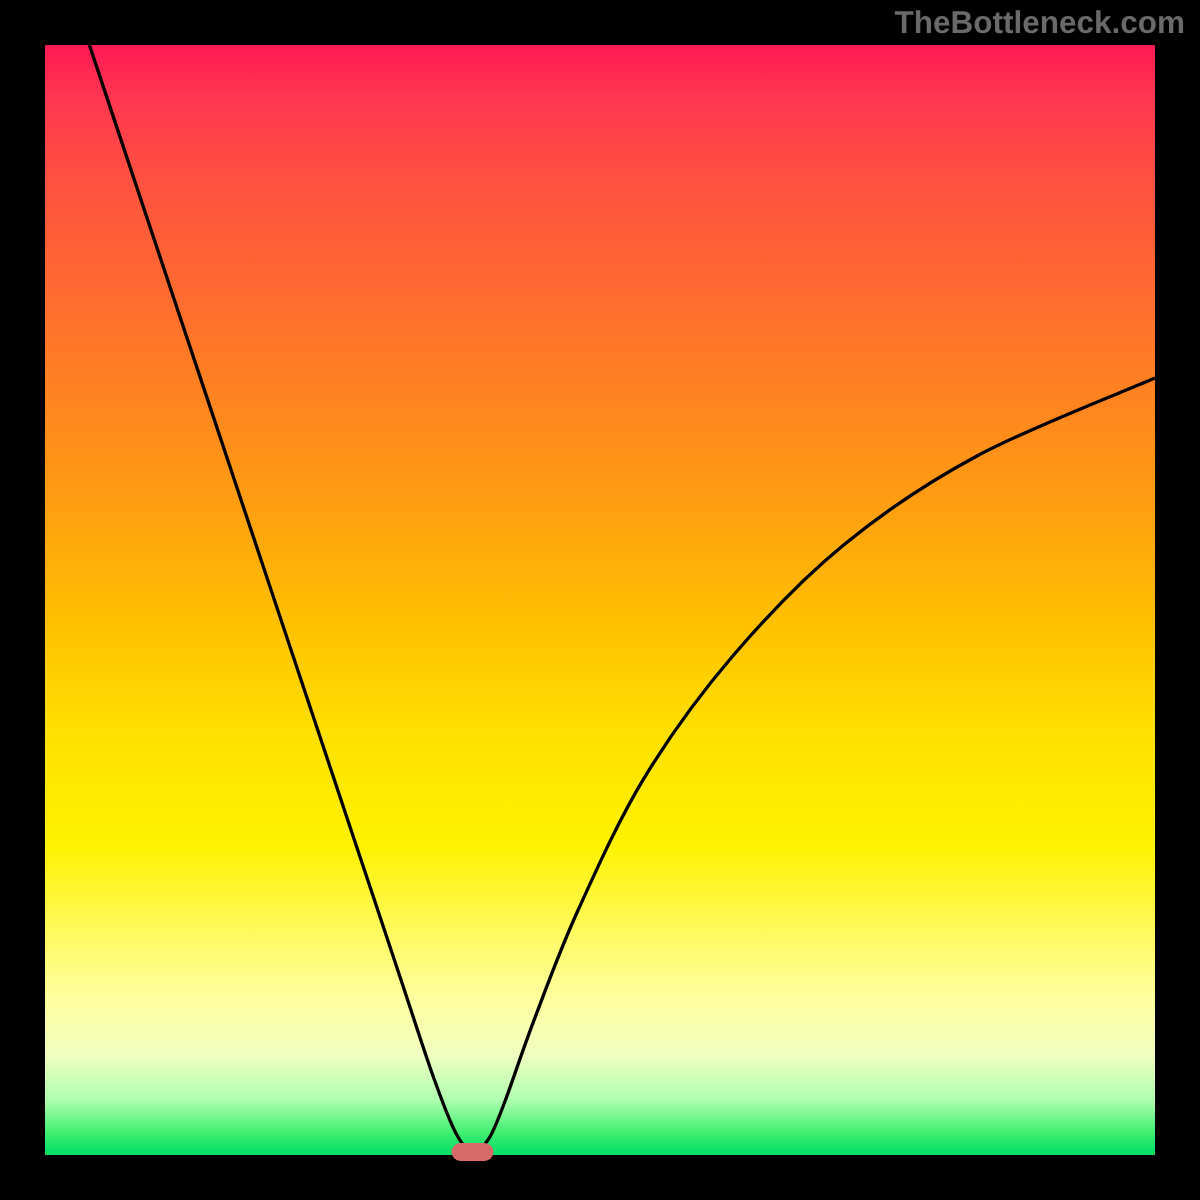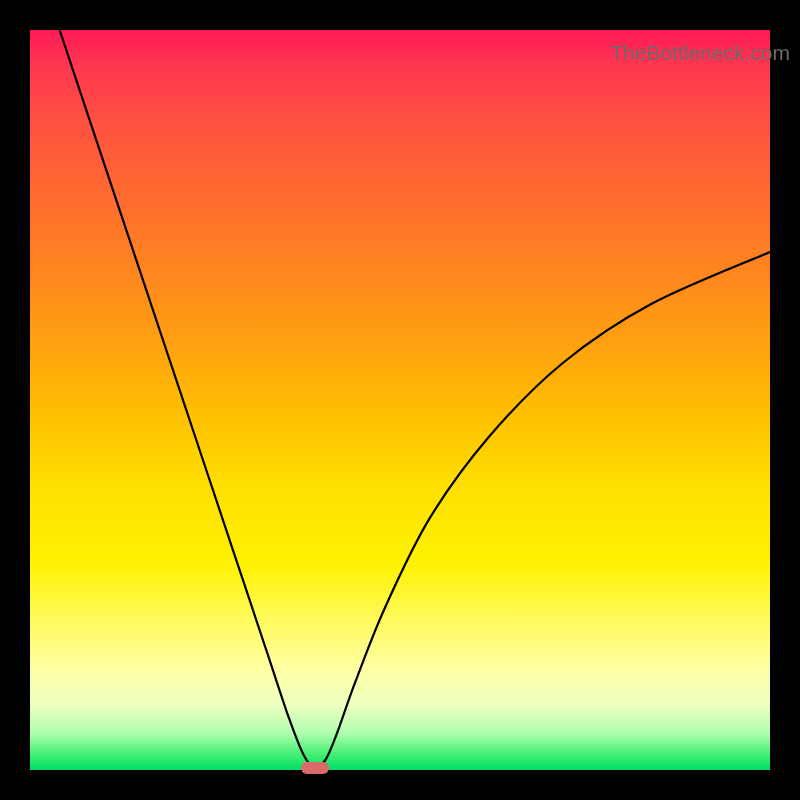--- a/index.html
+++ b/index.html
@@ -39,23 +39,22 @@
       #40ee70 98%,
       #00dd66 100%
     );
   }
   .watermark {
     position: absolute;
     top: 4px;
     right: 10px;
     color: #6a6a6a;
     font-size: 21px;
-    font-weight: 400;
+    font-weight: 700;
     z-index: 10;
-    margin-top: 37px;
   }
   svg.curve {
     position: absolute;
     left: 0;
     top: 0;
     width: 740px;
     height: 740px;
   }
   .marker {
     position: absolute;

